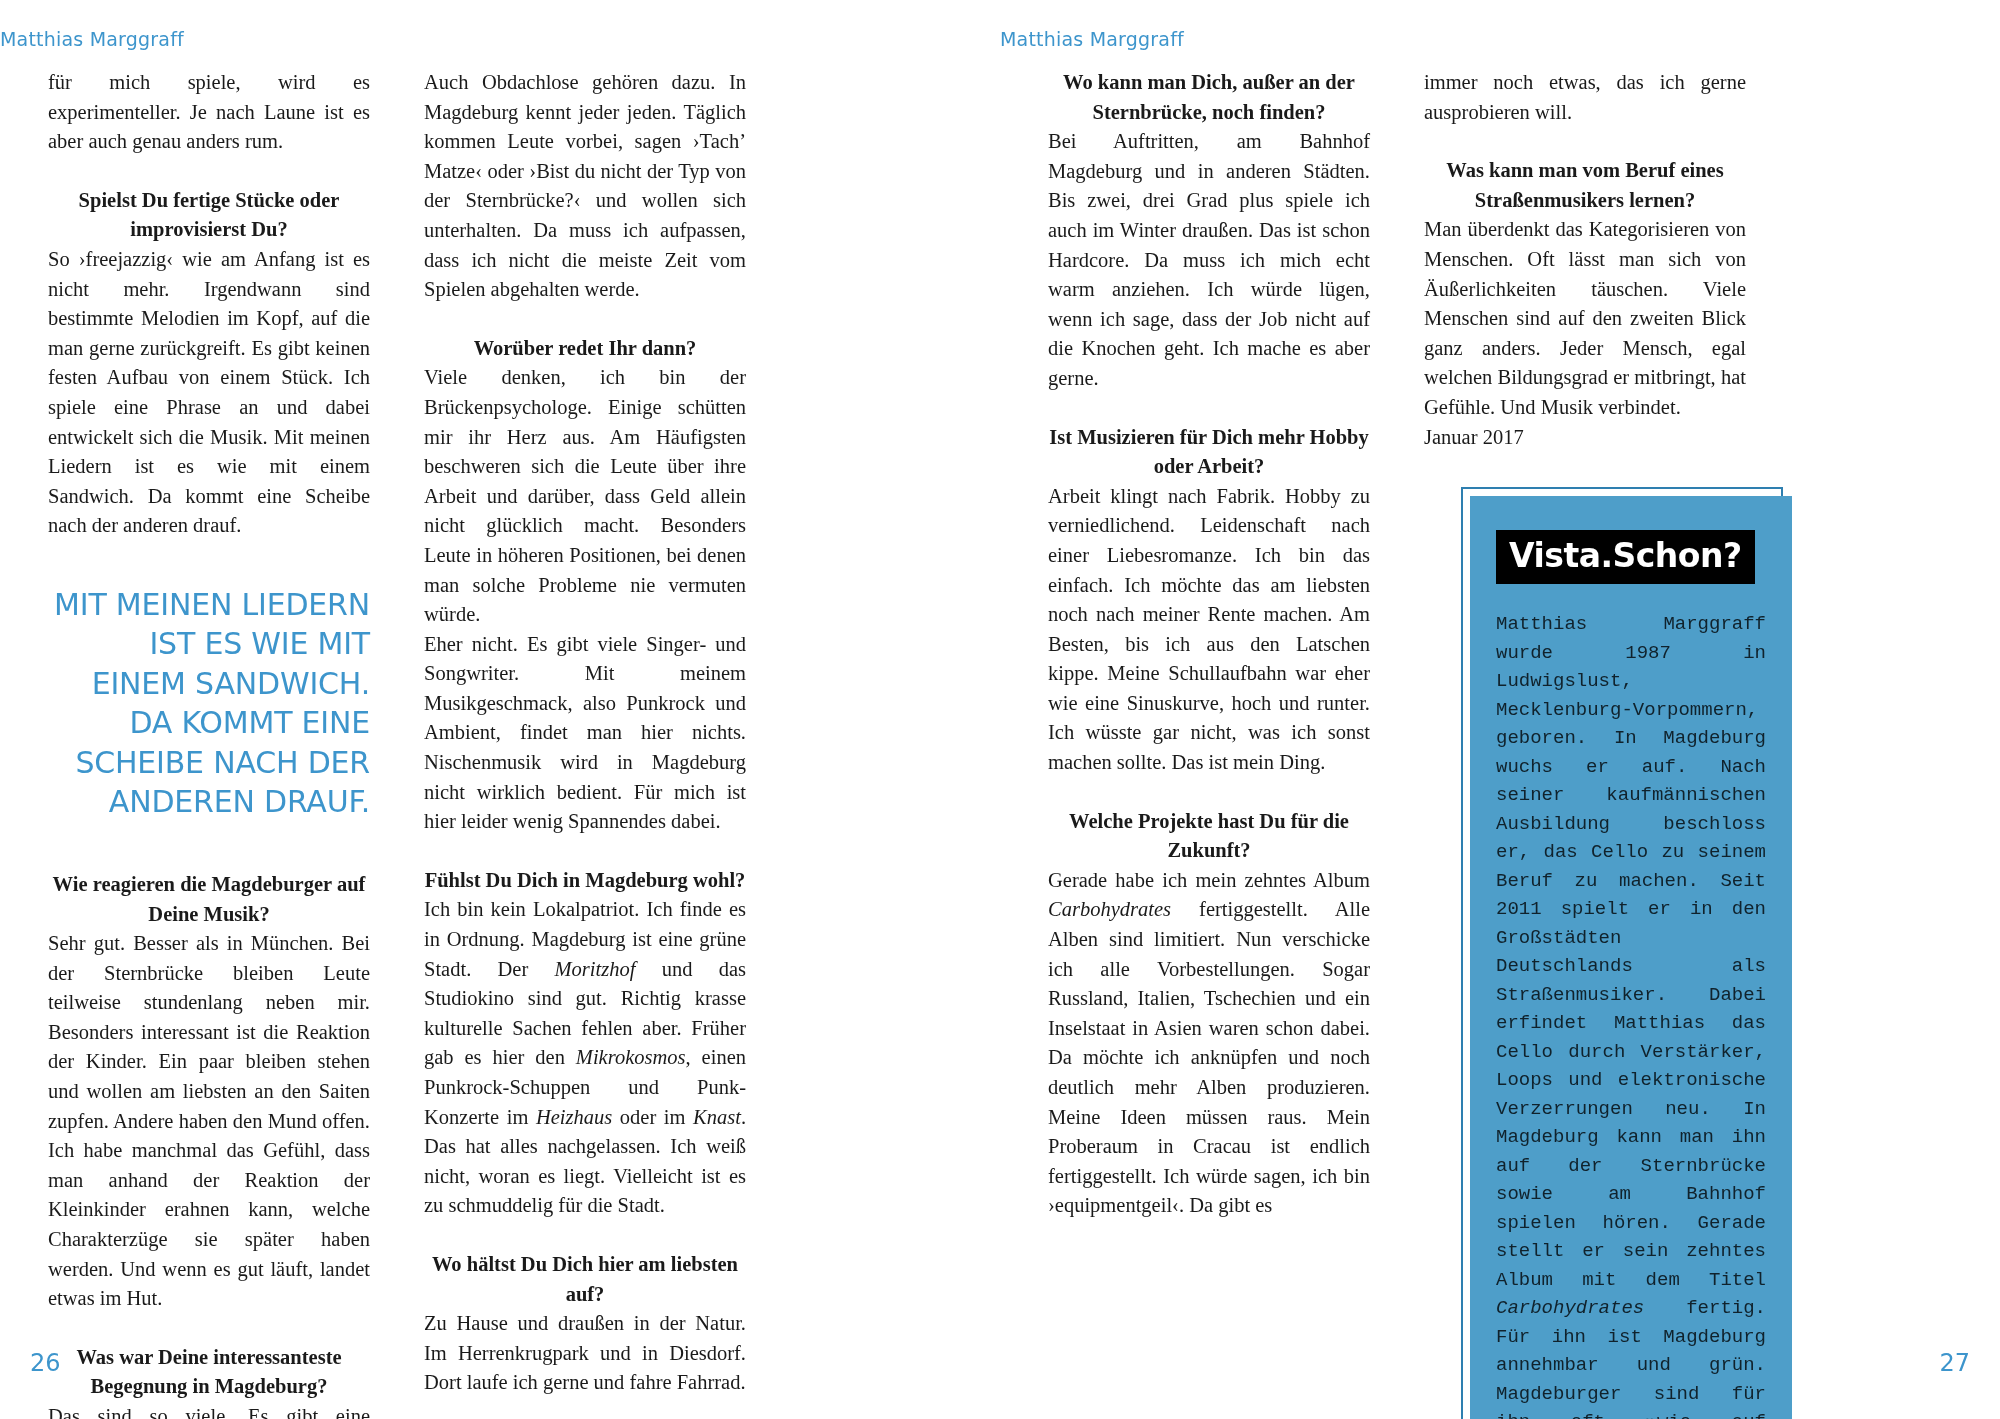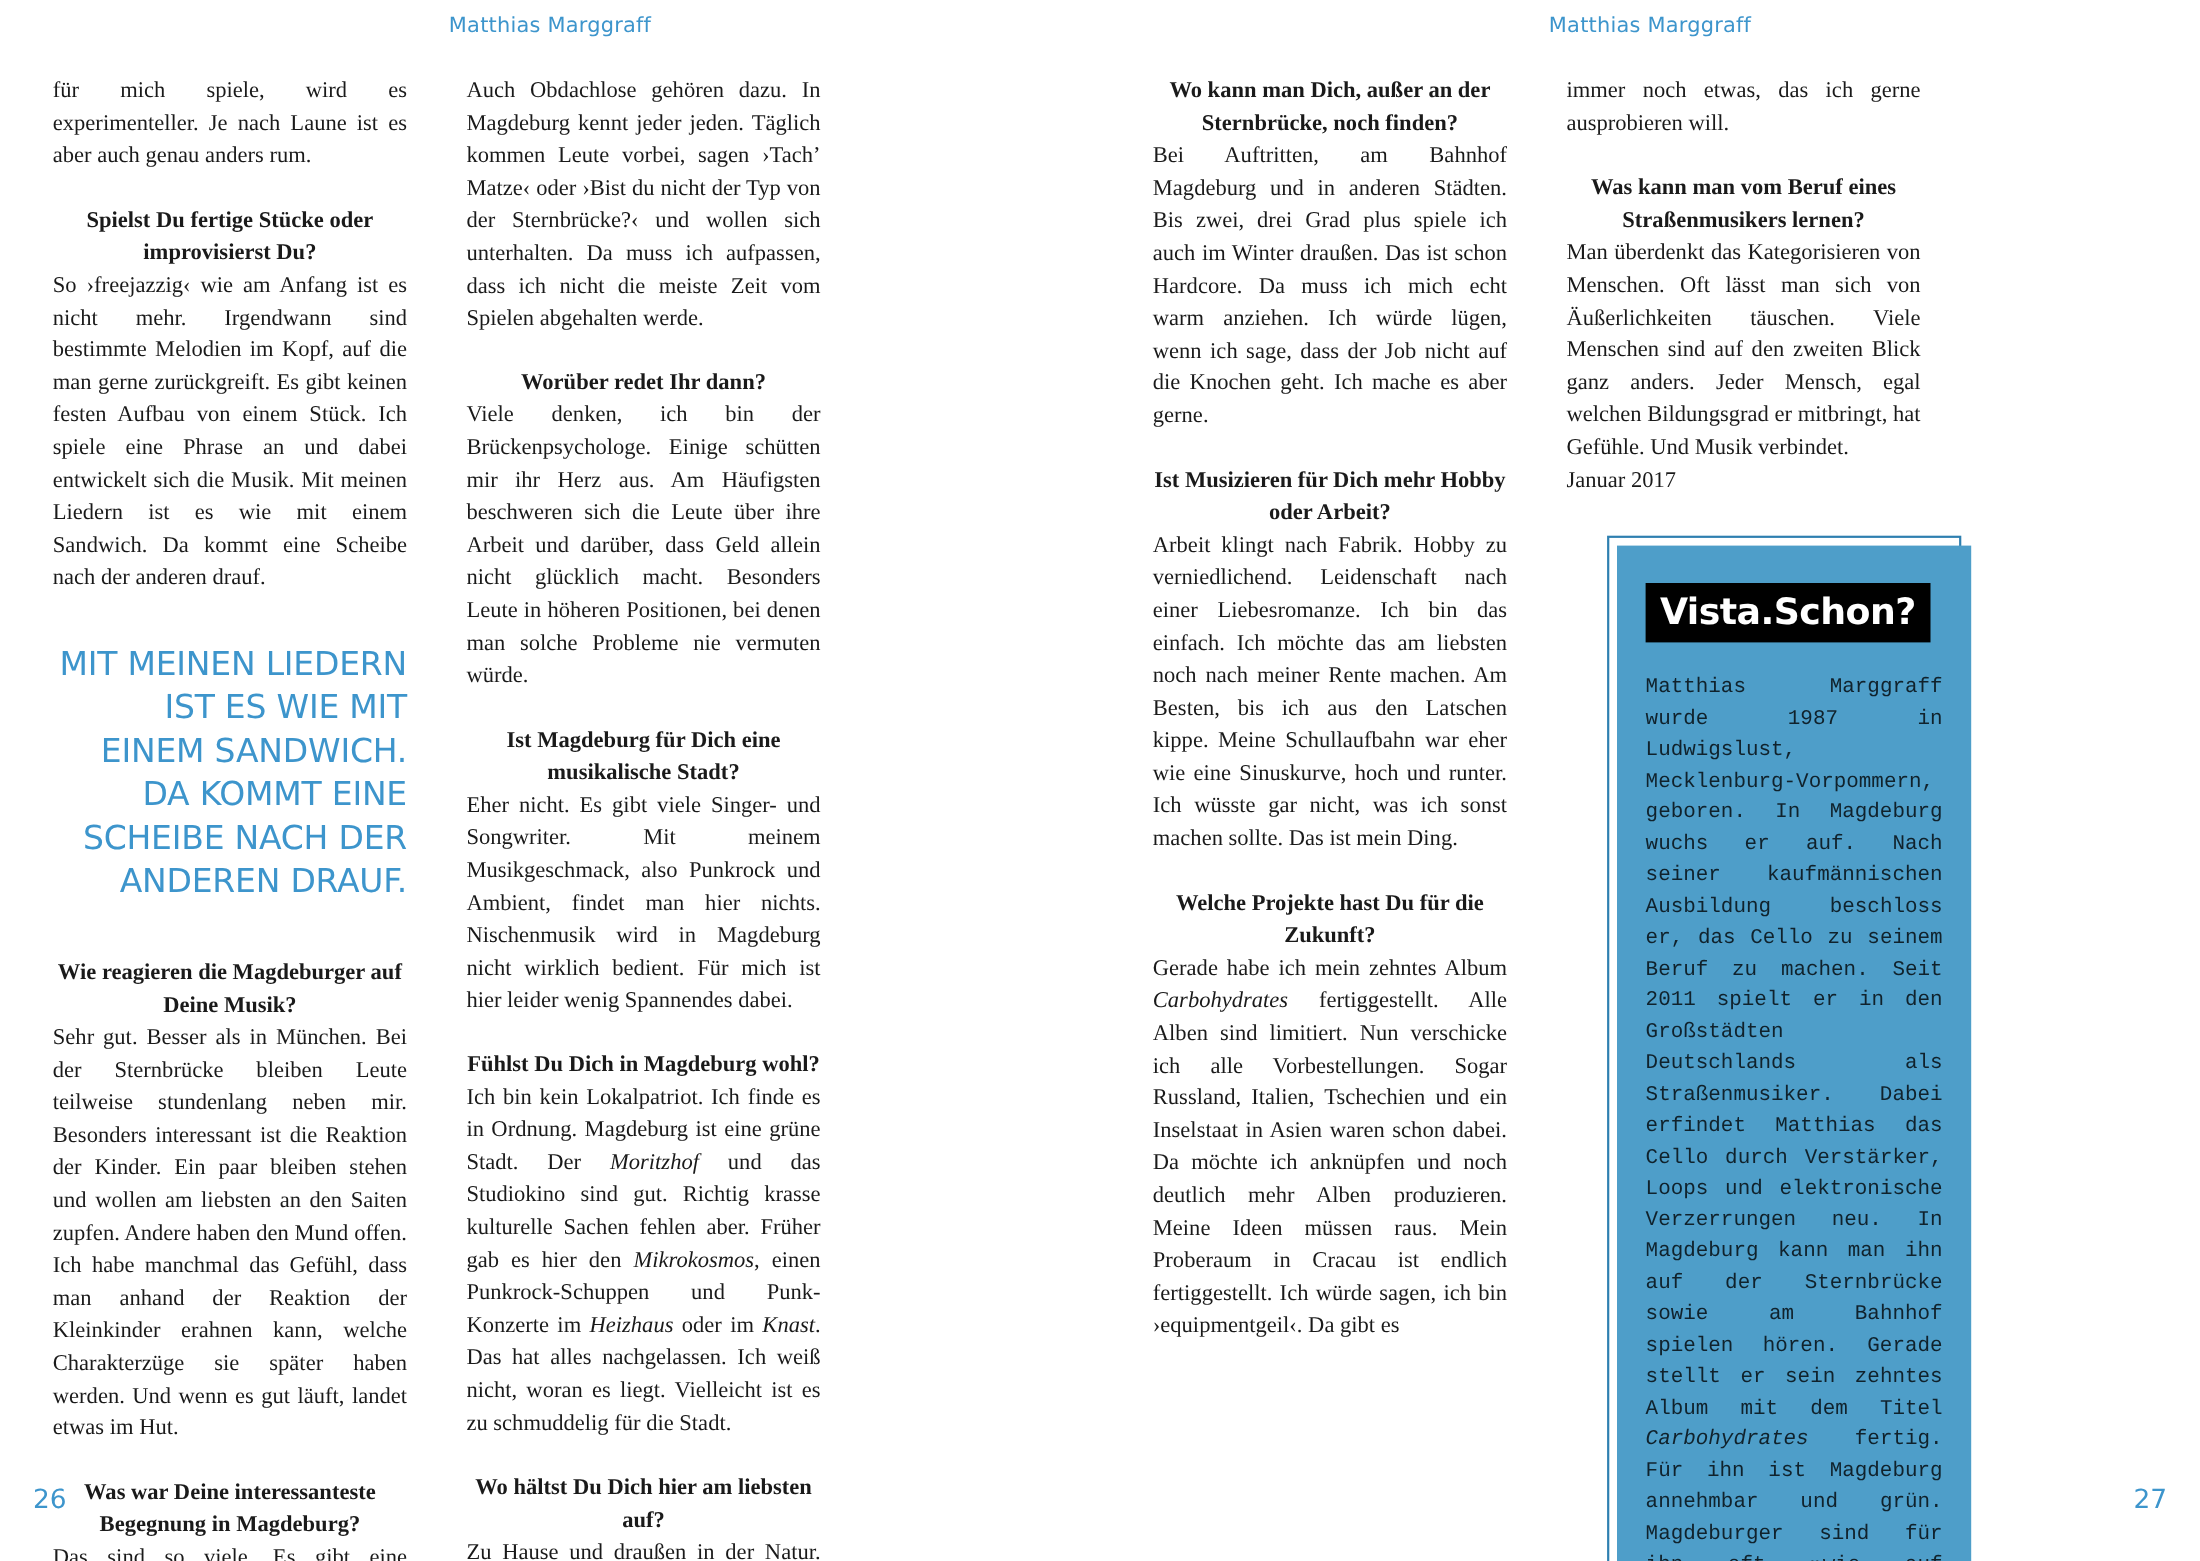--- a/index.html
+++ b/index.html
@@ -26,23 +26,22 @@
   .page {
     position: relative;
     width: 1000px;
     height: 1419px;
     box-sizing: border-box;
   }
 
   
   .running-head {
     position: absolute;
-    top: 12px;
+    top: 28px;
     width: 100%;
-    text-align: center;
     font-family: "DejaVu Sans", sans-serif;
     font-size: 19px;
     color: #3d95cc;
     letter-spacing: 0.2px;
   }
   .page-left .running-head { padding-right: 6px; }
 
   
   .folio {
     position: absolute;
@@ -187,21 +186,20 @@
         <h3 class="q">Was war Deine interessanteste Begegnung in Magdeburg?</h3>
         <p class="body">Das sind so viele. Es gibt eine unwahrscheinliche Bandbreite an Menschen in dieser Stadt. Ich müsste mal ein Tagebuch führen. Studenten sämtlicher Nationen haben mich schon begleitet. Politiker kommen vorbei.</p>
       </div>
 
       <div class="col">
         <p class="body">Auch Obdachlose gehören dazu. In Magdeburg kennt jeder jeden. Täglich kommen Leute vorbei, sagen ›Tach’ Matze‹ oder ›Bist du nicht der Typ von der Sternbrücke?‹ und wollen sich unterhalten. Da muss ich aufpassen, dass ich nicht die meiste Zeit vom Spielen abgehalten werde.</p>
 
         <h3 class="q">Worüber redet Ihr dann?</h3>
         <p class="body">Viele denken, ich bin der Brückenpsychologe. Einige schütten mir ihr Herz aus. Am Häufigsten beschweren sich die Leute über ihre Arbeit und darüber, dass Geld allein nicht glücklich macht. Besonders Leute in höheren Positionen, bei denen man solche Probleme nie vermuten würde.</p>
 
-        <h3 class="q">Ist Magdeburg für Dich eine musikalische Stadt?</h3>
         <p class="body">Eher nicht. Es gibt viele Singer- und Songwriter. Mit meinem Musikgeschmack, also Punkrock und Ambient, findet man hier nichts. Nischenmusik wird in Magdeburg nicht wirklich bedient. Für mich ist hier leider wenig Spannendes dabei.</p>
 
         <h3 class="q">Fühlst Du Dich in Magdeburg wohl?</h3>
         <p class="body"><span>Ich bin kein Lokalpatriot. Ich finde es in Ordnung. Magdeburg ist eine grüne Stadt. Der </span><em class="it">Moritzhof</em><span> und das Studiokino sind gut. Richtig krasse kulturelle Sachen fehlen aber. Früher gab es hier den </span><em class="it">Mikrokosmos</em><span>, einen Punkrock-Schuppen und Punk-Konzerte im </span><em class="it">Heizhaus</em><span> oder im </span><em class="it">Knast</em><span>. Das hat alles nachgelassen. Ich weiß nicht, woran es liegt. Vielleicht ist es zu schmuddelig für die Stadt.</span></p>
 
         <h3 class="q">Wo hältst Du Dich hier am liebsten auf?</h3>
         <p class="body">Zu Hause und draußen in der Natur. Im Herrenkrugpark und in Diesdorf. Dort laufe ich gerne und fahre Fahrrad.</p>
       </div>
 
     </div>

